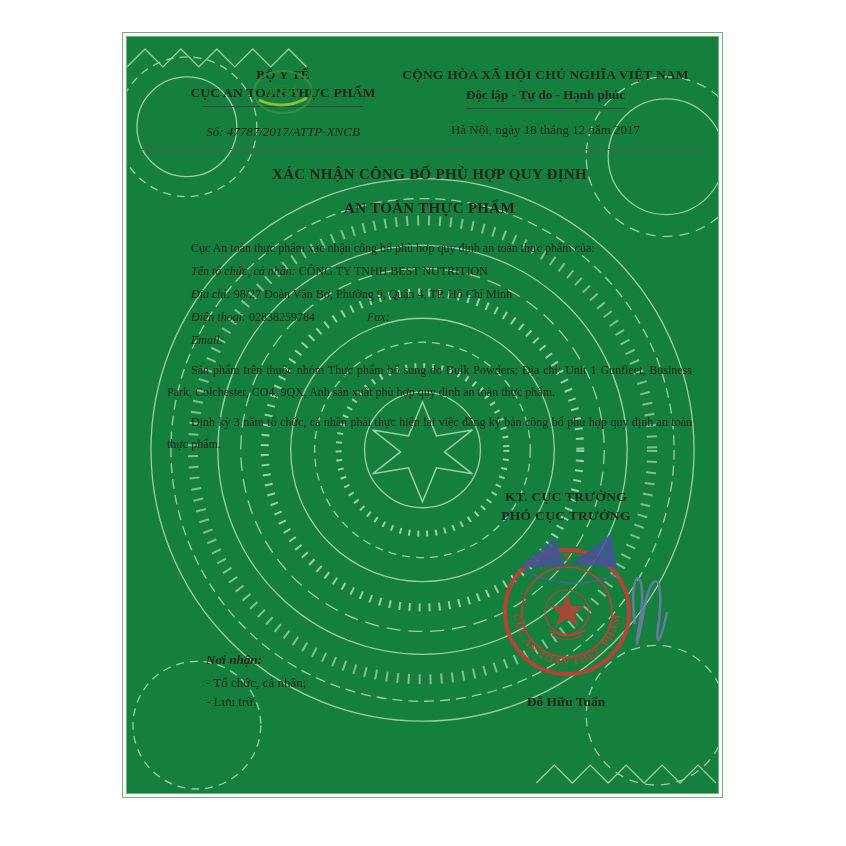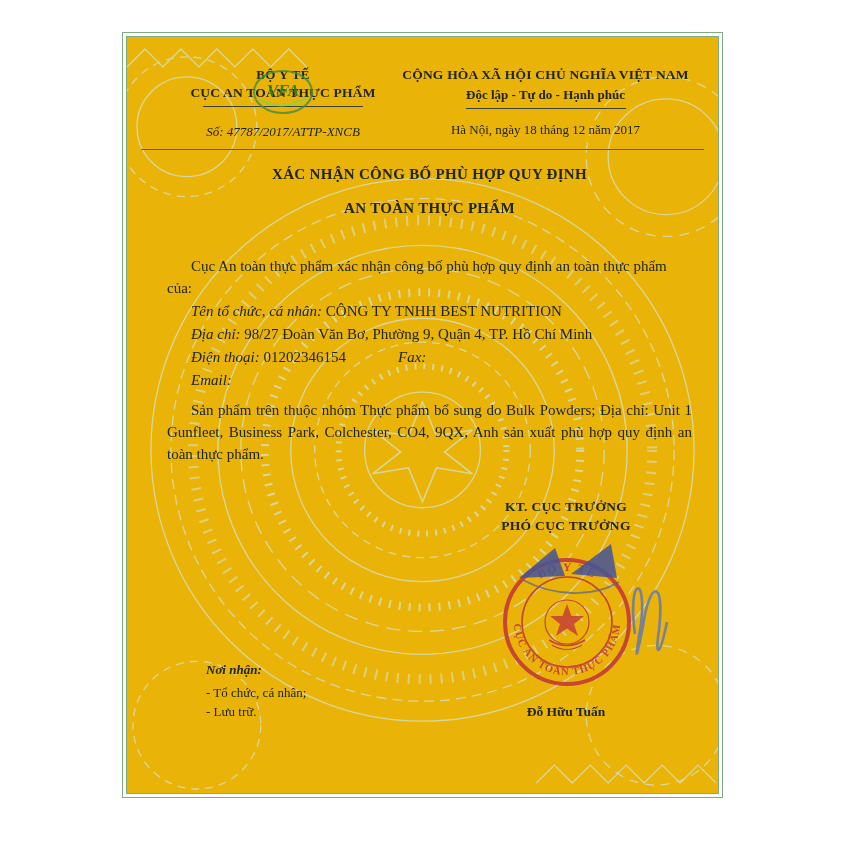--- a/index.html
+++ b/index.html
@@ -9,21 +9,21 @@
   }
   * { box-sizing:border-box; }
   .page { position:relative; width:846px; height:846px; background:#ffffff; }
 
   .doc {
     position:absolute; left:122px; top:32px; width:601px; height:766px;
     border:1.5px solid #7fab80; padding:3px; background:#fdfffd;
   }
   .doc-inner {
     position:relative; width:100%; height:100%;
-    border:1px solid #7fab80; overflow:hidden; background:#eab308;
+    border:1px solid #7fab80; overflow:hidden; background:#15803d;
   }
   .wm { position:absolute; left:0; top:0; width:100%; height:100%; pointer-events:none; }
 
   .content { position:relative; padding:30px 26px 0 40px; z-index:1; }
 
   
   .hdr { display:flex; }
   .hdr-left { width:232px; text-align:center; position:relative; }
   .hdr-right { flex:1; text-align:center; }
   .ministry { font-size:13px; font-weight:bold; letter-spacing:.4px; }
@@ -35,21 +35,21 @@
   .motto { font-size:13px; font-weight:bold; margin-top:4px; }
   .date-row { margin-top:13px; font-size:13px; }
   .rule-full { height:1px; background:#565c56; margin:9px -12px 0 -26px; }
 
   
   .title-block { text-align:center; margin-top:16px; }
   .title-line { font-size:15px; font-weight:bold; letter-spacing:.3px; }
   .title-line + .title-line { margin-top:17px; }
 
   
-  .body-block { margin-top:38px; font-size:15px; line-height:22px; }
+  .body-block { margin-top:20px; font-size:12px; line-height:22px; }
   .line { text-indent:24px; margin:0 0 1px 0; }
   .lbl { font-style:italic; }
   .phone-gap { display:inline-block; width:52px; }
   .para { text-indent:24px; text-align:justify; margin:8px 0 0 0; }
 
   
   .footer { display:flex; align-items:flex-end; margin-top:34px;margin-left:39px; }
   .recipients { font-size:13px; }
   .recipients-title { font-weight:bold; font-style:italic; margin-bottom:7px; }
   .recipient { margin-top:3px; }
@@ -118,23 +118,24 @@
 
         <div class="title-block">
           <div class="title-line">XÁC NHẬN CÔNG BỐ PHÙ HỢP QUY ĐỊNH</div>
           <div class="title-line">AN TOÀN THỰC PHẨM</div>
         </div>
 
         <div class="body-block">
           <p class="line">Cục An toàn thực phẩm xác nhận công bố phù hợp quy định an toàn thực phẩm của:</p>
           <p class="line"><span class="lbl">Tên tổ chức, cá nhân:</span>&nbsp;<span>CÔNG TY TNHH BEST NUTRITION</span></p>
           <p class="line"><span class="lbl">Địa chỉ:</span>&nbsp;<span>98/27 Đoàn Văn Bơ, Phường 9, Quận 4, TP. Hồ Chí Minh</span></p>
-          <p class="line"><span class="lbl">Điện thoại:</span>&nbsp;<span>01202346154</span><span class="phone-gap"></span><span class="lbl">Fax:</span></p>
+          <p class="line"><span class="lbl">Điện thoại:</span>&nbsp;<span>02838259784</span><span class="phone-gap"></span><span class="lbl">Fax:</span></p>
           <p class="line"><span class="lbl">Email:</span></p>
           <p class="para">Sản phẩm trên thuộc nhóm Thực phẩm bổ sung do Bulk Powders; Địa chỉ: Unit 1 Gunfleet, Business Park, Colchester, CO4, 9QX, Anh sản xuất phù hợp quy định an toàn thực phẩm.</p>
+          <p class="para">Định kỳ 3 năm tổ chức, cá nhân phải thực hiện lại việc đăng ký bản công bố phù hợp quy định an toàn thực phẩm.</p>
         </div>
 
         <div class="footer">
           <div class="recipients">
             <div class="recipients-title">Nơi nhận:</div>
             <div class="recipient">- Tổ chức, cá nhân;</div>
             <div class="recipient">- Lưu trữ.</div>
           </div>
 
           <div class="signer">

